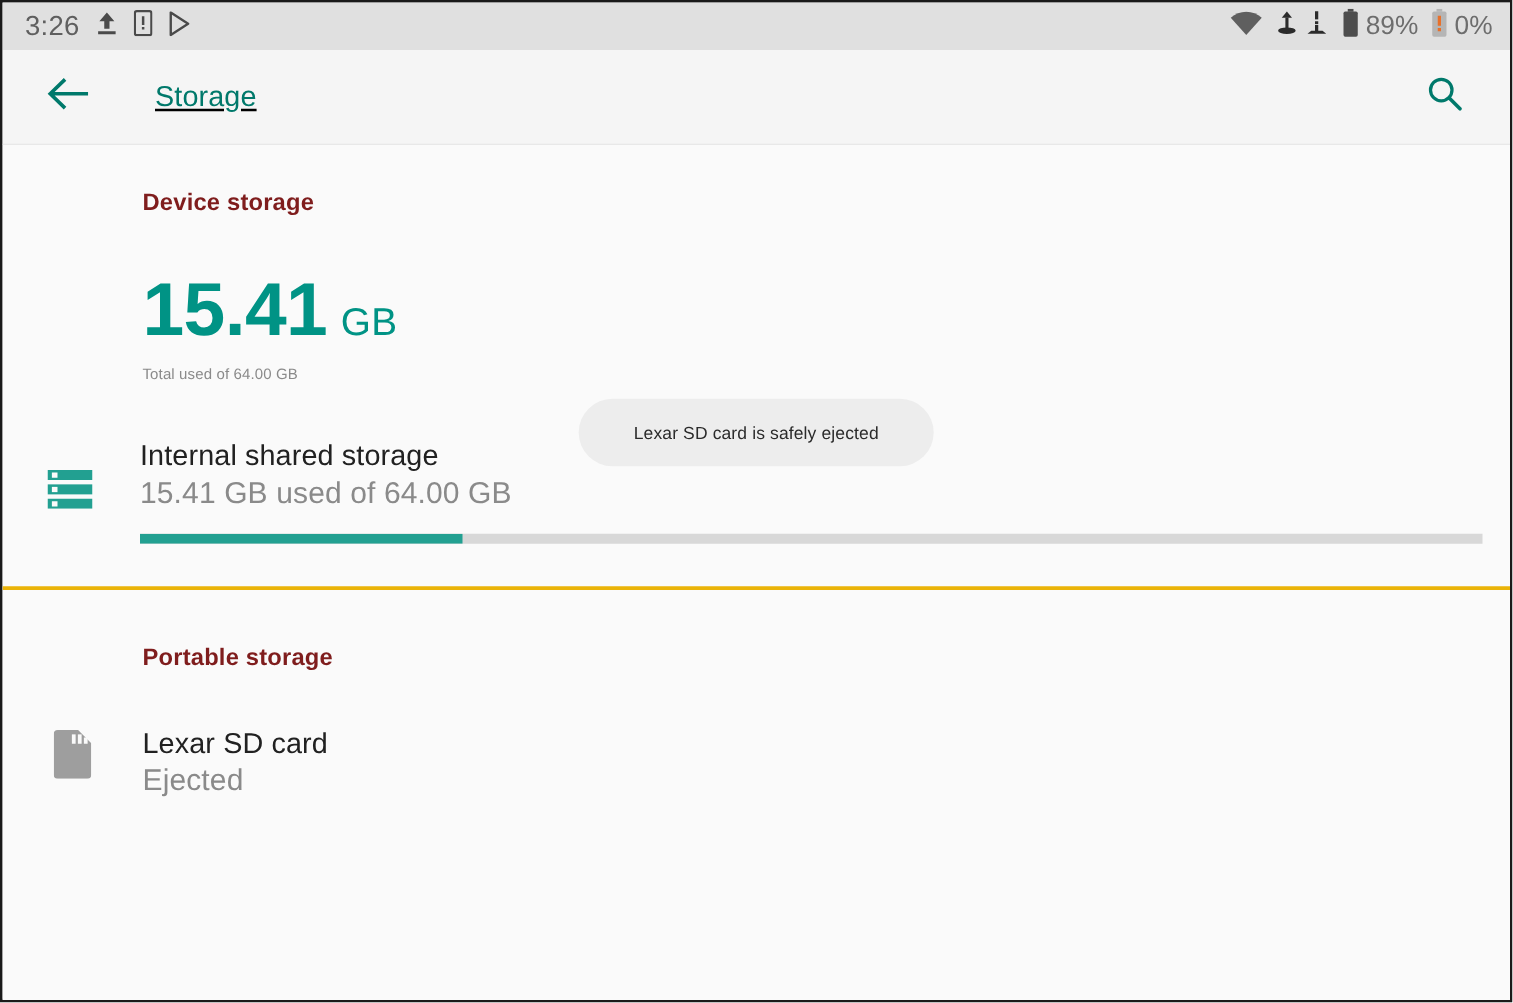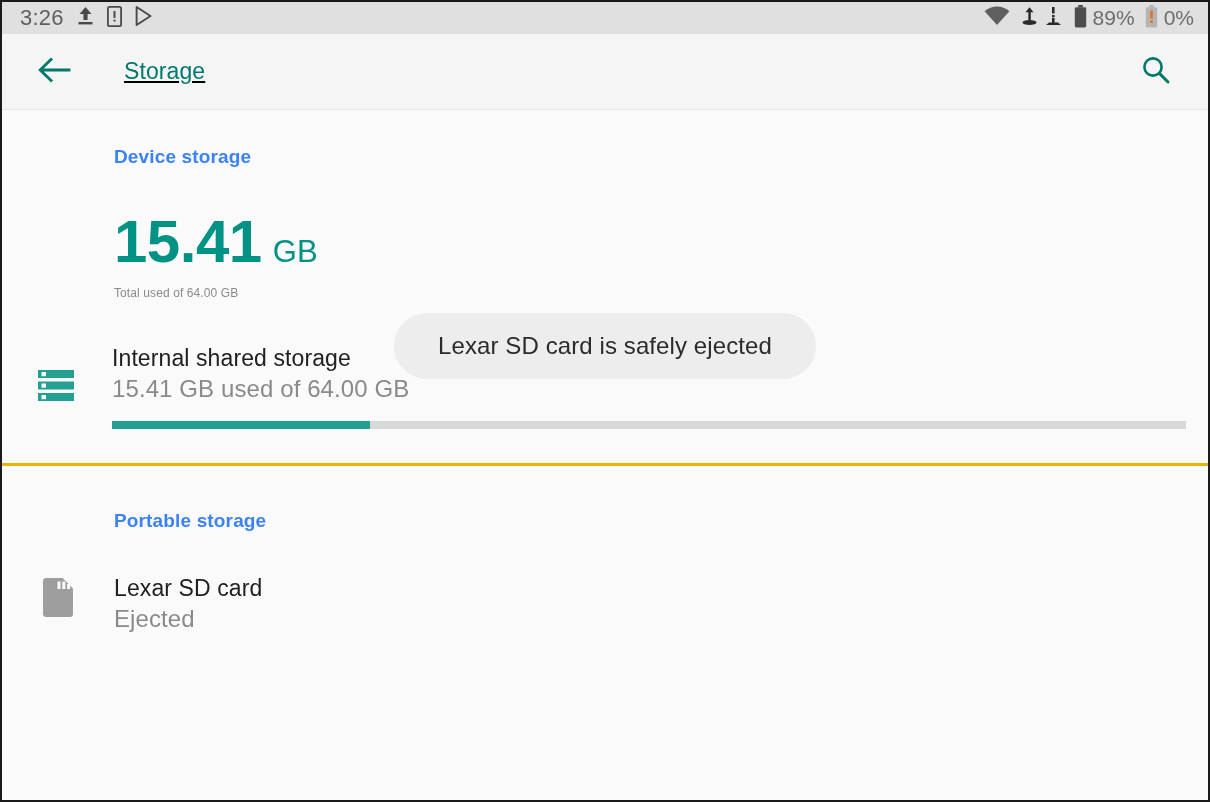--- a/index.html
+++ b/index.html
@@ -17,21 +17,21 @@
     width: 1210px;
     height: 802px;
     box-sizing: border-box;
     border: 2px solid #1a1a1a;
     background: #fafafa;
     overflow: hidden;
   }
 
   
   .status-bar {
-    height: 32px;
+    height: 38px;
     background: #e0e0e0;
     display: flex;
     align-items: center;
     padding: 0 14px 0 18px;
     box-sizing: border-box;
     position: relative;
   }
   .status-left {
     display: flex;
     align-items: center;
@@ -104,21 +104,21 @@
   .section {
     position: relative;
   }
   .section + .section {
     border-top: 3px solid #eab308;
   }
 
   .section-header {
     font-size: 19px;
     font-weight: bold;
-    color: #3b82f6;
+    color: #7f1d1d;
     padding-left: 112px;
     letter-spacing: 0.15px;
   }
 
   .summary {
     padding-left: 112px;
   }
   .summary-amount {
     color: #009385;
     line-height: 1;
@@ -187,21 +187,21 @@
   }
 
   
   .toast {
     position: absolute;
     left: 50%;
     transform: translateX(-50%);
     background: #ededed;
     border-radius: 34px;
     padding: 19px 44px;
-    font-size: 24px;
+    font-size: 14px;
     color: #2b2b2b;
     letter-spacing: 0.1px;
     white-space: nowrap;
   }
 </style>
 </head>
 <body>
 
 <div id="screen">
 

